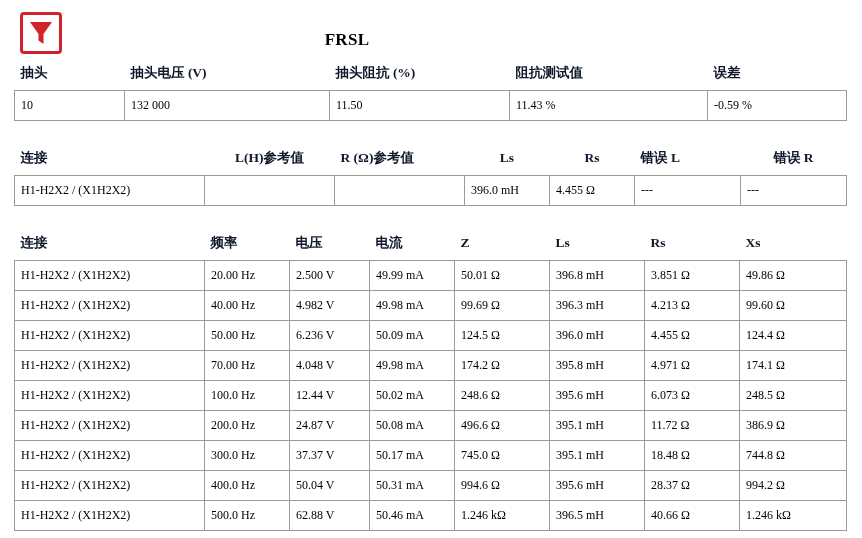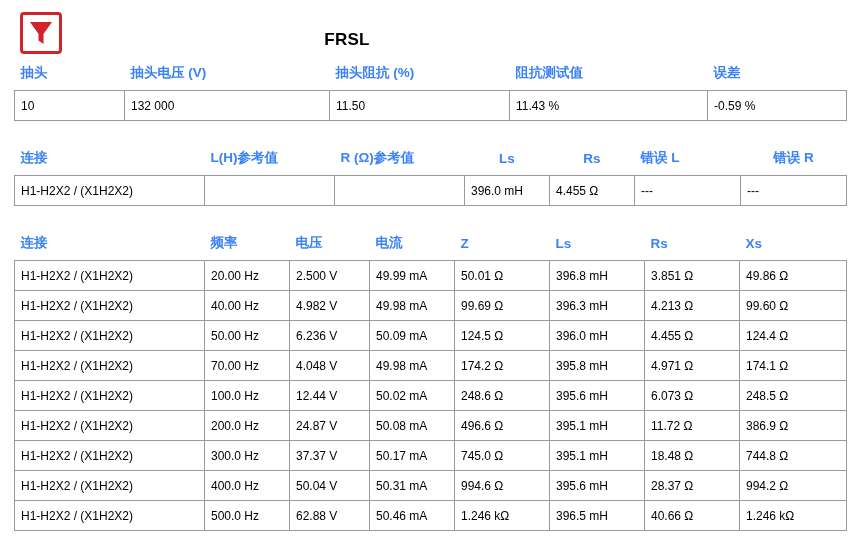--- a/index.html
+++ b/index.html
@@ -14,20 +14,21 @@
     color: #000000;
     position: relative;
     overflow: hidden;
   }
   .page {
     position: relative;
     width: 694px;
     height: 538px;
     box-sizing: border-box;
     padding: 10px 14px 0 14px;
+    font-family: Liberation Serif, serif;
   }
   
   .header {
     position: relative;
     height: 48px;
   }
   .logo {
     position: absolute;
     left: 6px;
     top: 2px;
@@ -45,21 +46,21 @@
     letter-spacing: 0.3px;
     padding-top: 20px;
   }
   
   table.grid {
     border-collapse: collapse;
     width: 832px;
     table-layout: fixed;
   }
   table.grid th {
-    color: #3b82f6;
+    color: #0f172a;
     font-size: 13.5px;
     font-weight: bold;
     text-align: left;
     padding: 6px 6px 8px 6px;
     border: none;
     white-space: nowrap;
   }
   table.grid td {
     font-size: 12px;
     border: 1px solid #9a9a9a;
@@ -121,21 +122,21 @@
       <col style="width:130px">
       <col style="width:130px">
       <col style="width:85px">
       <col style="width:85px">
       <col style="width:106px">
       <col style="width:106px">
     </colgroup>
     <thead>
       <tr>
         <th>连接</th>
-        <th style="text-align:left">L(H)参考值</th>
+        <th style="text-align:center">L(H)参考值</th>
         <th style="text-align:left">R (Ω)参考值</th>
         <th style="text-align:center">Ls</th>
         <th style="text-align:center">Rs</th>
         <th style="">错误 L</th>
         <th style="text-align:center">错误 R</th>
       </tr>
     </thead>
     <tbody>
       <tr>
         <td>H1-H2X2 / (X1H2X2)</td>

